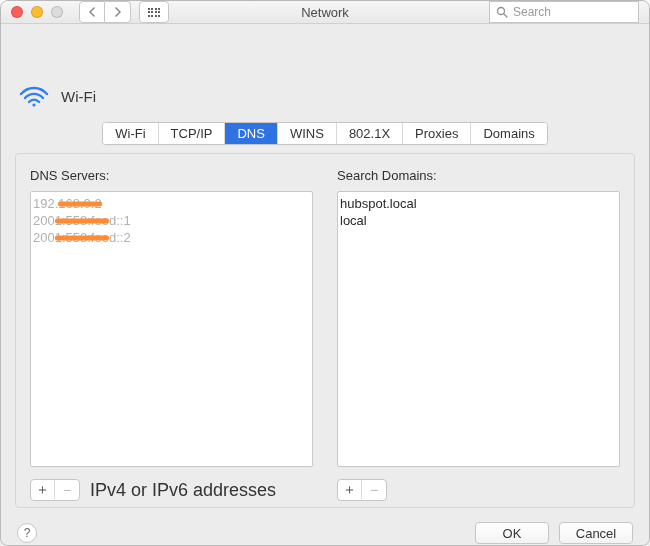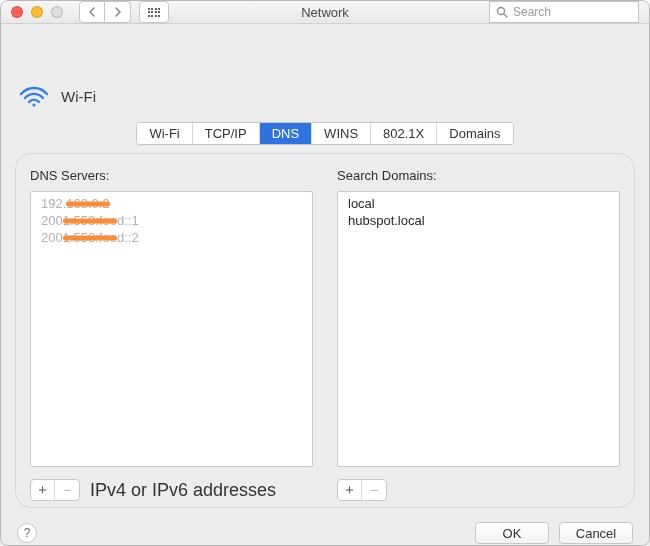--- a/index.html
+++ b/index.html
@@ -107,36 +107,36 @@
     }
     .tab:last-child { border-right: none; }
     .tab.selected {
       background: #2f72e2;
       color: #fff;
     }
     .panel {
       margin: 8px 14px 10px;
       padding: 14px 14px 6px;
       border: 1px solid #d6d6d6;
-      border-radius: 16px;
+      border-radius: 4px;
       background: #ececec;
       flex: 1;
       display: grid;
       grid-template-columns: 1fr 1fr;
       grid-template-rows: auto 1fr auto;
       gap: 6px 24px;
       position: relative;
     }
     .col-label { font-size: 13px; color: #303030; padding-bottom: 2px; }
     .listbox {
       background: #fff;
       border: 1px solid #c8c8c8;
       border-radius: 2px;
       overflow: auto;
-      padding: 3px 8px;
+      padding: 3px 0;
       font-size: 13px;
       height: 276px;
     }
     .list-item { padding: 1px 2px; white-space: nowrap; }
     .list-item.dim { color: #b0b0b0; }
     .list-item .strike {
       display: inline-block;
       position: relative;
     }
     .list-item .strike::after {
@@ -239,36 +239,37 @@
       </div>
       <div class="iface-name">Wi-Fi</div>
     </div>
 
     <div class="tabs">
       <div class="tab">Wi-Fi</div>
       <div class="tab">TCP/IP</div>
       <div class="tab selected">DNS</div>
       <div class="tab">WINS</div>
       <div class="tab">802.1X</div>
+      <div class="tab">Proxies</div>
       <div class="tab">Domains</div>
     </div>
 
     <div class="panel">
       <div class="col-label">DNS Servers:</div>
       <div class="col-label">Search Domains:</div>
 
       <div class="listbox">
         <div class="list-item dim"><span>192.</span><span class="strike">168.0.2</span><span></span></div>
         <div class="list-item dim"><span>200</span><span class="strike">1:558:fee</span><span>d::1</span></div>
         <div class="list-item dim"><span>200</span><span class="strike">1:558:fee</span><span>d::2</span></div>
       </div>
 
       <div class="listbox">
+        <div class="list-item">hubspot.local</div>
         <div class="list-item">local</div>
-        <div class="list-item">hubspot.local</div>
       </div>
 
       <div class="under-row">
         <div class="pm-group">
           <div class="pm-btn">
               <span>＋</span>
             </div>
           <div class="pm-btn disabled">
               <span>−</span>
             </div>

